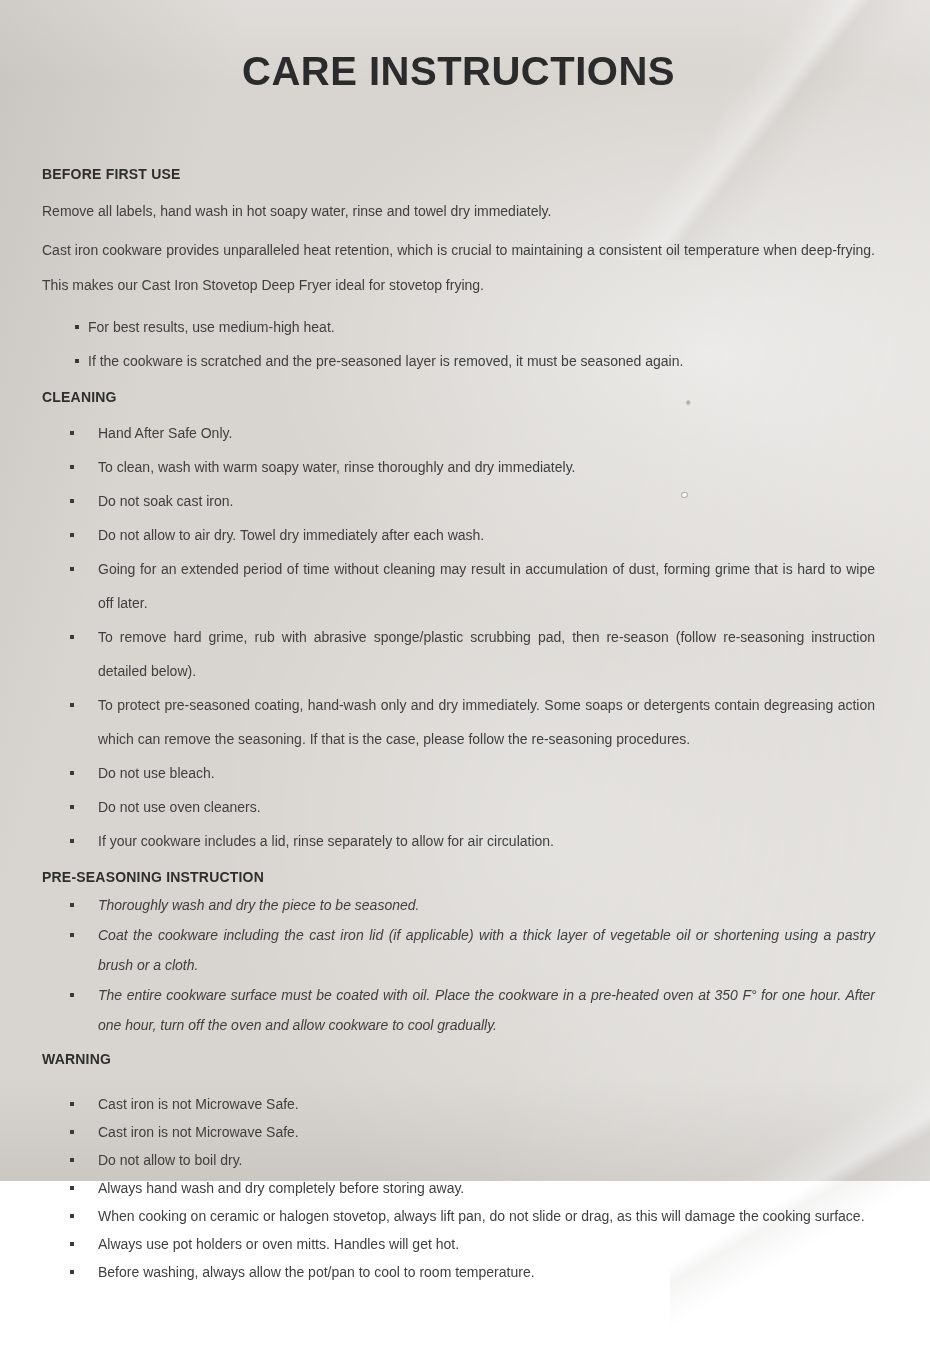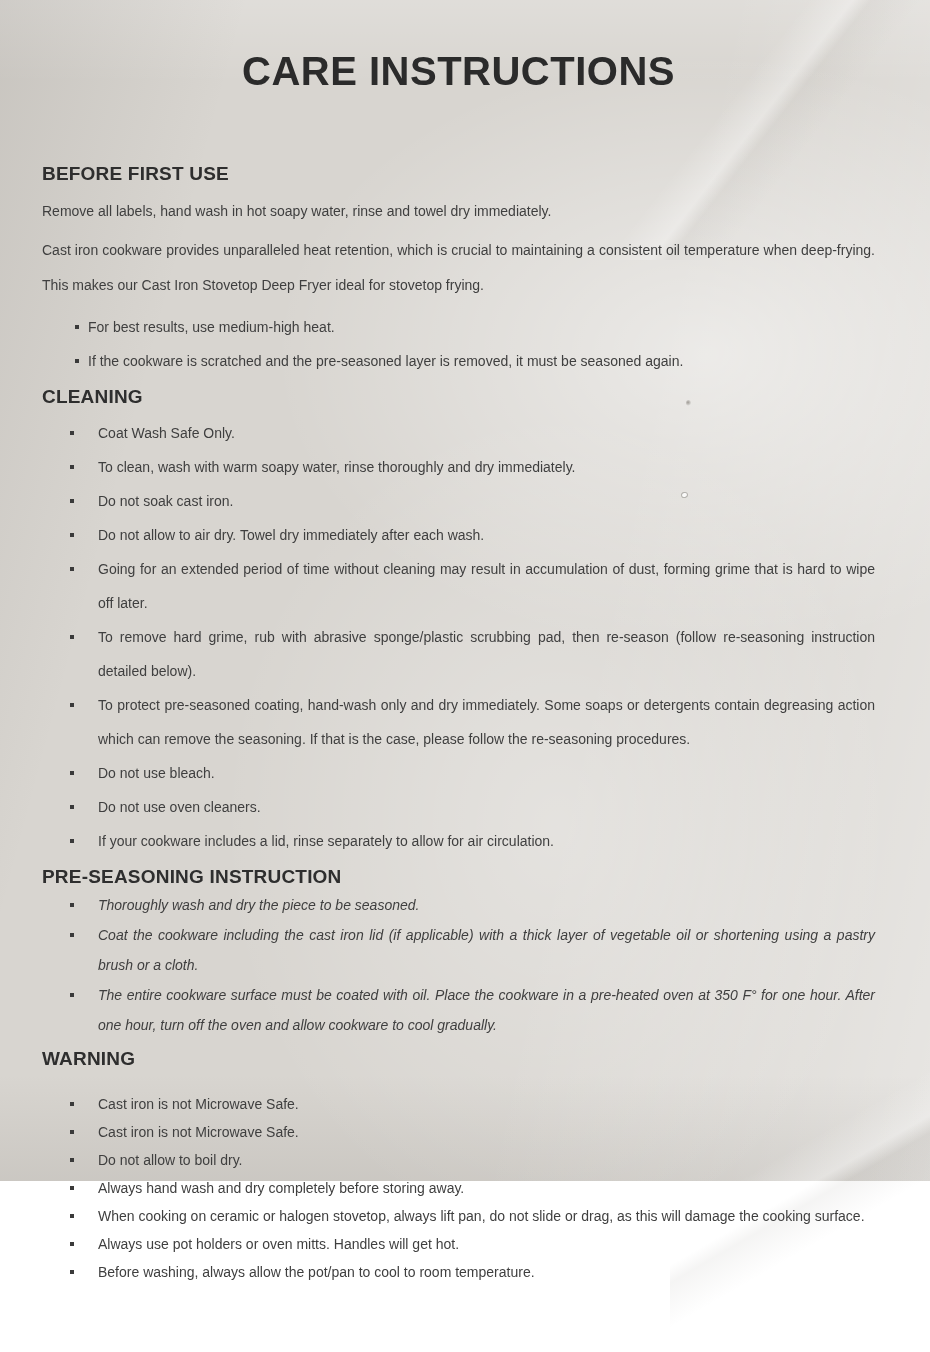--- a/index.html
+++ b/index.html
@@ -70,21 +70,21 @@
     margin: 48px 0 0;
     text-align: center;
     font-size: 40px;
     line-height: 46px;
     font-weight: bold;
     letter-spacing: 0.5px;
     color: #2b2b2b;
   }
 
   .doc-section h2 {
-    font-size: 19px;
+    font-size: 14px;
     line-height: 22px;
     font-weight: bold;
     letter-spacing: 0.2px;
     color: #2e2e2e;
     margin: 0;
   }
   .sec-0 h2 { margin-top: 69px; }
   .sec-1 h2 { margin-top: 8px; }
   .sec-2 h2 { margin-top: 8px; }
   .sec-3 h2 { margin-top: 8px; }
@@ -146,21 +146,21 @@
           <p class="para">Remove all labels, hand wash in hot soapy water, rinse and towel dry immediately.</p>
           <p class="para">Cast iron cookware provides unparalleled heat retention, which is crucial to maintaining a consistent oil temperature when deep-frying. This makes our Cast Iron Stovetop Deep Fryer ideal for stovetop frying.</p>
           <ul class="bullets">
             <li><span class="bullet-marker"></span><span>For best results, use medium-high heat.</span></li>
             <li><span class="bullet-marker"></span><span>If the cookware is scratched and the pre-seasoned layer is removed, it must be seasoned again.</span></li>
           </ul>
         </section>
         <section class="doc-section sec-1">
           <h2>CLEANING</h2>
           <ul class="bullets">
-            <li><span class="bullet-marker"></span><span>Coat Wash Safe Only.</span></li>
+            <li><span class="bullet-marker"></span><span>Hand After Safe Only.</span></li>
             <li><span class="bullet-marker"></span><span>To clean, wash with warm soapy water, rinse thoroughly and dry immediately.</span></li>
             <li><span class="bullet-marker"></span><span>Do not soak cast iron.</span></li>
             <li><span class="bullet-marker"></span><span>Do not allow to air dry. Towel dry immediately after each wash.</span></li>
             <li><span class="bullet-marker"></span><span>Going for an extended period of time without cleaning may result in accumulation of dust, forming grime that is hard to wipe off later.</span></li>
             <li><span class="bullet-marker"></span><span>To remove hard grime, rub with abrasive sponge/plastic scrubbing pad, then re-season (follow re-seasoning instruction detailed below).</span></li>
             <li><span class="bullet-marker"></span><span>To protect pre-seasoned coating, hand-wash only and dry immediately. Some soaps or detergents contain degreasing action which can remove the seasoning. If that is the case, please follow the re-seasoning procedures.</span></li>
             <li><span class="bullet-marker"></span><span>Do not use bleach.</span></li>
             <li><span class="bullet-marker"></span><span>Do not use oven cleaners.</span></li>
             <li><span class="bullet-marker"></span><span>If your cookware includes a lid, rinse separately to allow for air circulation.</span></li>
           </ul>

